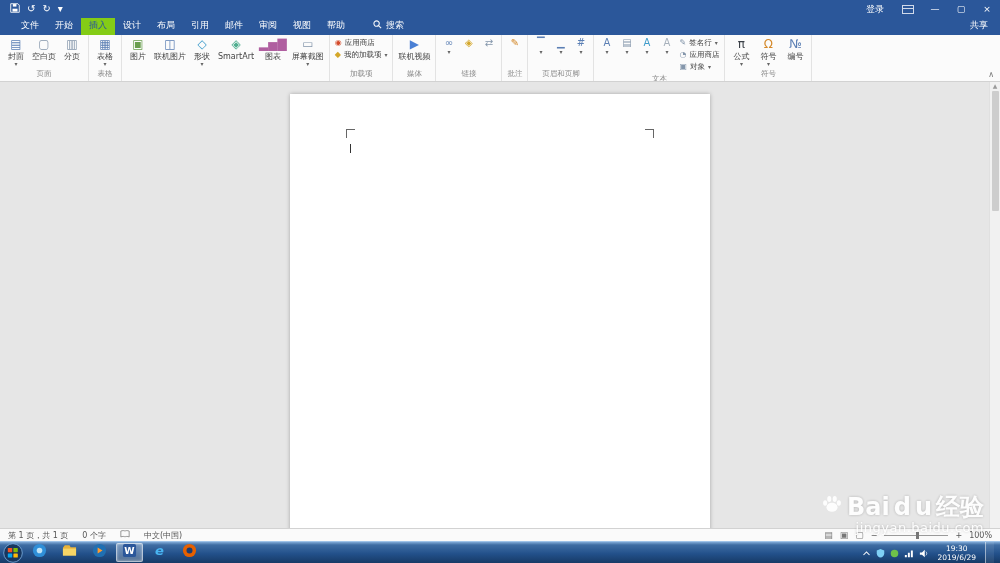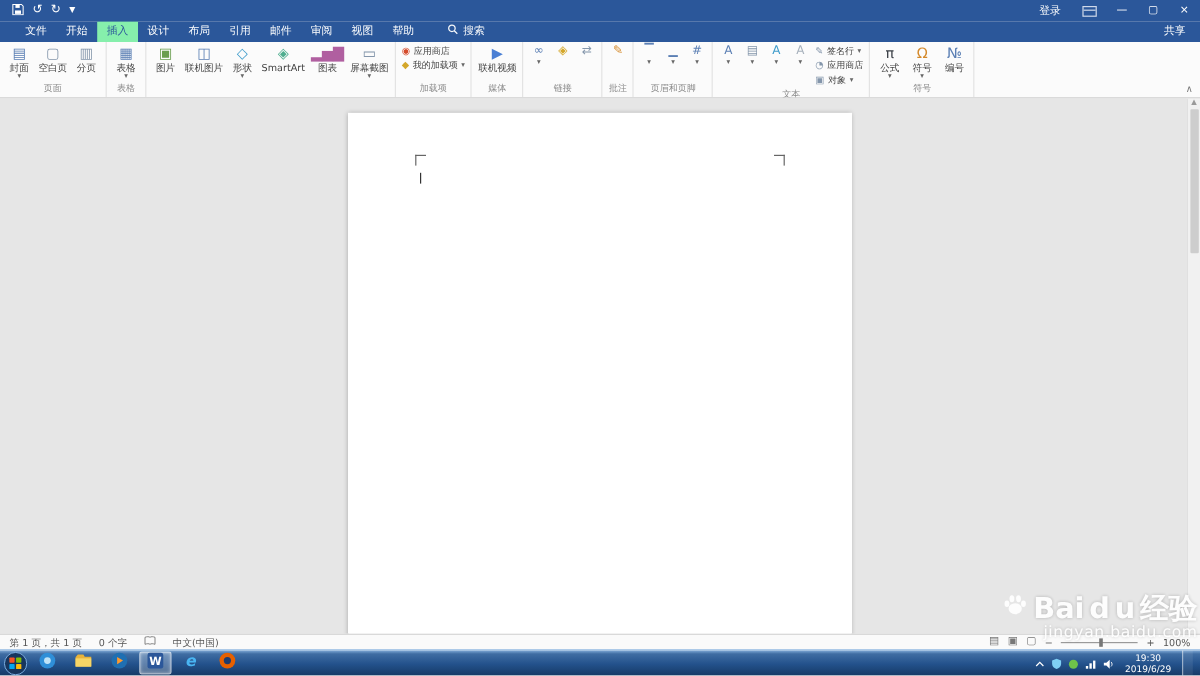--- a/index.html
+++ b/index.html
@@ -13,21 +13,21 @@
   .win-title{position:absolute;left:0;right:0;text-align:center;font-size:9px;color:#fff;}
   .tb-right{margin-left:auto;display:flex;align-items:center;z-index:2;}
   .signin{padding:0 10px;font-size:9px;}
   .ribbon-opts{width:12px;height:9px;border:1px solid #cfd9ea;margin:0 8px;position:relative;}
   .ribbon-opts:before{content:"";position:absolute;left:0;right:0;top:2px;border-top:1px solid #cfd9ea;}
   .winbtn{width:26px;height:18px;display:flex;align-items:center;justify-content:center;font-size:9px;}
 
   
   .tabrow{height:17px;background:#2b579a;display:flex;align-items:flex-end;color:#fff;font-size:9px;flex:0 0 17px;padding-left:13px;}
   .tab{padding:2px 8px 3px;white-space:nowrap;}
-  .tab-active{background:#86efac;color:#2b579a;}
+  .tab-active{background:#84cc16;color:#2b579a;}
   .searchbox{display:flex;align-items:center;gap:4px;margin-left:20px;padding-bottom:3px;opacity:.95;}
   .share{margin-left:auto;display:flex;align-items:center;gap:4px;padding:0 12px 3px 0;flex-direction:column;}
 
   
   .ribbon{height:47px;background:#fbfbfb;border-bottom:1px solid #d2d2d2;display:flex;position:relative;flex:0 0 47px;overflow:hidden;}
   .rgroup{display:flex;flex-direction:column;border-right:1px solid #e3e3e3;padding:1px 3px 0;}
   .rrow{display:flex;align-items:stretch;flex:1;gap:1px;}
   .rglabel{font-size:7.5px;color:#8a8a8a;text-align:center;padding:1px 2px 2px;white-space:nowrap;}
   .rbtn{display:flex;align-items:center;justify-content:flex-start;cursor:default;}
   .rbtn.large{flex-direction:column;padding:1px 2px;min-width:26px;}
@@ -47,21 +47,21 @@
   .docarea{flex:1;position:relative;background:#e6e6e6;overflow:hidden;}
   .page{position:absolute;left:50%;transform:translateX(-50%);top:12px;bottom:-4px;width:420px;background:#fff;box-shadow:0 0 4px rgba(0,0,0,.28);}
   .crop{position:absolute;width:9px;height:9px;}
   .crop-tl{left:56px;top:35px;border-left:1px solid #666;border-top:1px solid #666;}
   .crop-tr{right:56px;top:35px;border-right:1px solid #666;border-top:1px solid #666;}
   .caret{position:absolute;left:60px;top:50px;width:1px;height:9px;background:#333;}
   .vscroll{position:absolute;right:0;top:0;bottom:0;width:11px;background:#f1f1f1;border-left:1px solid #e0e0e0;display:flex;flex-direction:column;align-items:center;font-size:6px;color:#9a9a9a;}
   .vthumb{width:7px;height:120px;background:#cdcdcd;margin-top:2px;border-radius:1px;}
 
   
-  .watermark{position:absolute;right:2px;bottom:28px;z-index:20;color:#fff;opacity:.93;text-shadow:0 0 3px rgba(0,0,0,.25);text-align:right;}
+  .watermark{position:absolute;right:16px;bottom:28px;z-index:20;color:#fff;opacity:.93;text-shadow:0 0 3px rgba(0,0,0,.25);text-align:right;}
   .wm-row{display:flex;align-items:center;justify-content:flex-end;gap:4px;font-weight:bold;font-size:24px;line-height:26px;}
   .wm-url{font-size:13px;font-weight:normal;letter-spacing:.5px;}
 
   
   .statusbar{height:13px;background:#fafafa;border-top:1px solid #d2d2d2;display:flex;align-items:center;font-size:8px;color:#555;padding:0 8px;gap:14px;flex:0 0 13px;}
   .sb-right{margin-left:auto;display:flex;align-items:center;gap:7px;}
   .viewic{font-size:9px;color:#777;line-height:10px;}
   .zoomtrack{width:64px;height:1px;background:#9a9a9a;position:relative;}
   .zoomthumb{position:absolute;left:50%;top:-3px;width:3px;height:7px;background:#777;}
 

